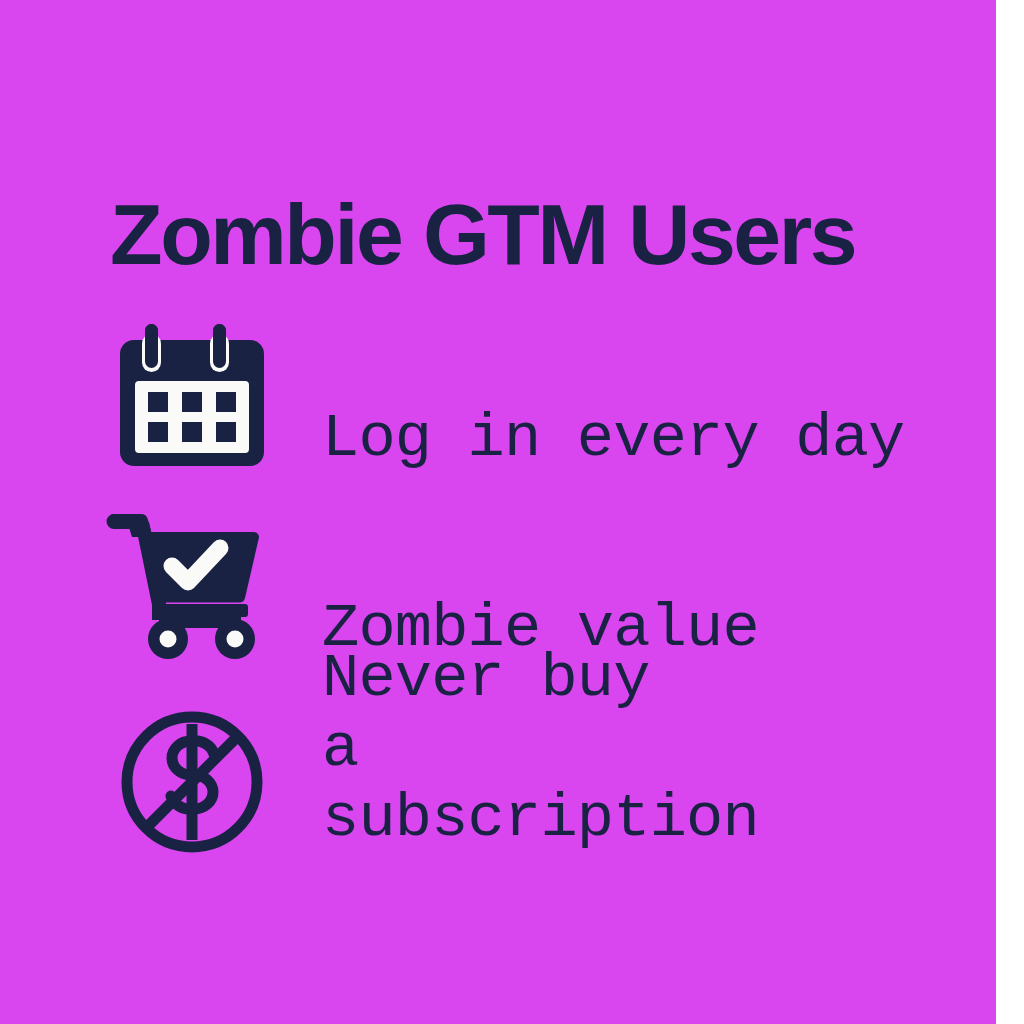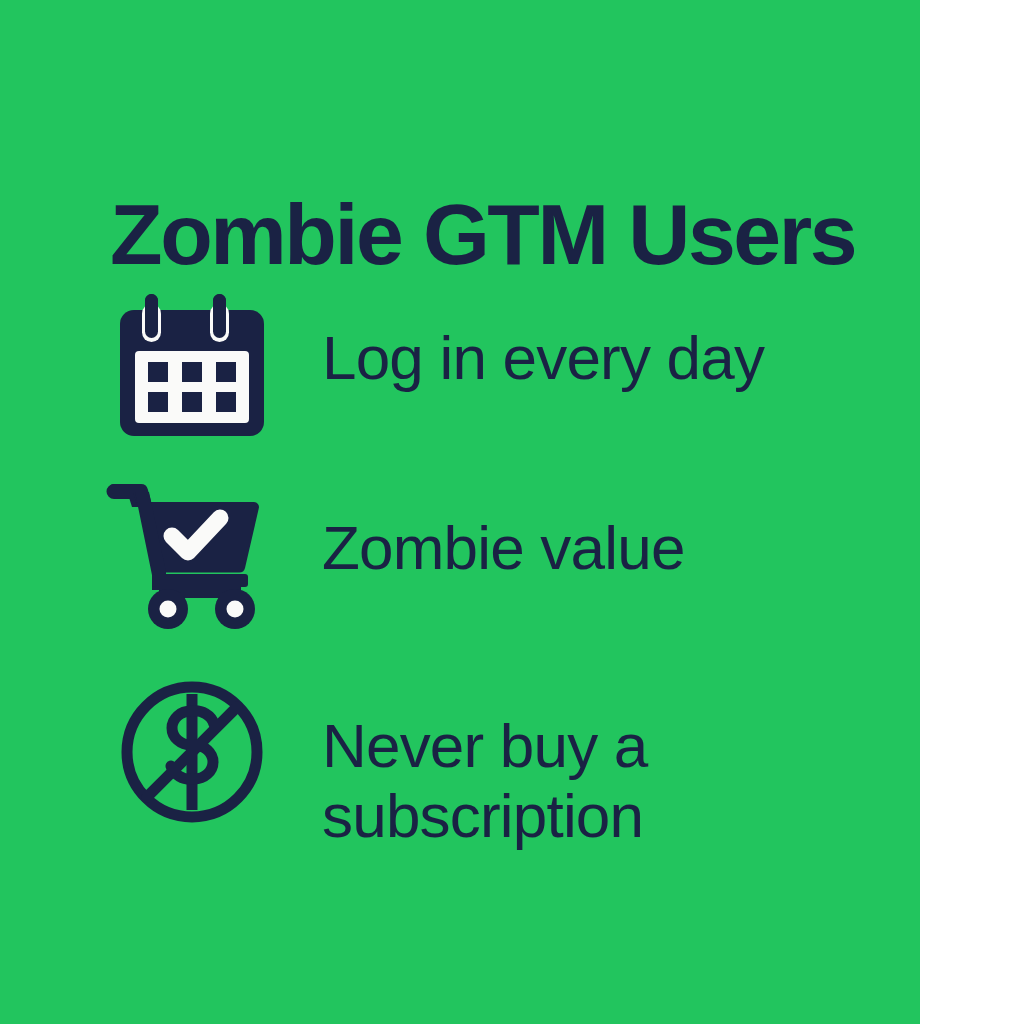--- a/index.html
+++ b/index.html
@@ -8,23 +8,23 @@
   }
   body {
     width: 1024px;
     height: 1024px;
     overflow: hidden;
     font-family: "Liberation Sans", sans-serif;
   }
 
   #card {
     position: relative;
-    width: 920px;
+    width: 996px;
     height: 1024px;
-    background: #22c55e;
+    background: #d946ef;
     box-sizing: border-box;
   }
 
   
   #title {
     position: absolute;
     left: 110px;
     top: 128px;
     font-size: 86px;
     line-height: 96px;
@@ -39,22 +39,23 @@
   #features {
     position: absolute;
     left: 112px;
     top: 284px;
     width: 840px;
   }
 
   .feature-row {
     position: relative;
     display: flex;
-    align-items: flex-start;
+    align-items: flex-end;
     height: 190px;
+    font-family: Liberation Mono, monospace;
   }
 
   .feature-icon {
     position: relative;
     width: 160px;
     flex: 0 0 160px;
     height: 160px;
   }
   .feature-icon svg {
     display: block;

